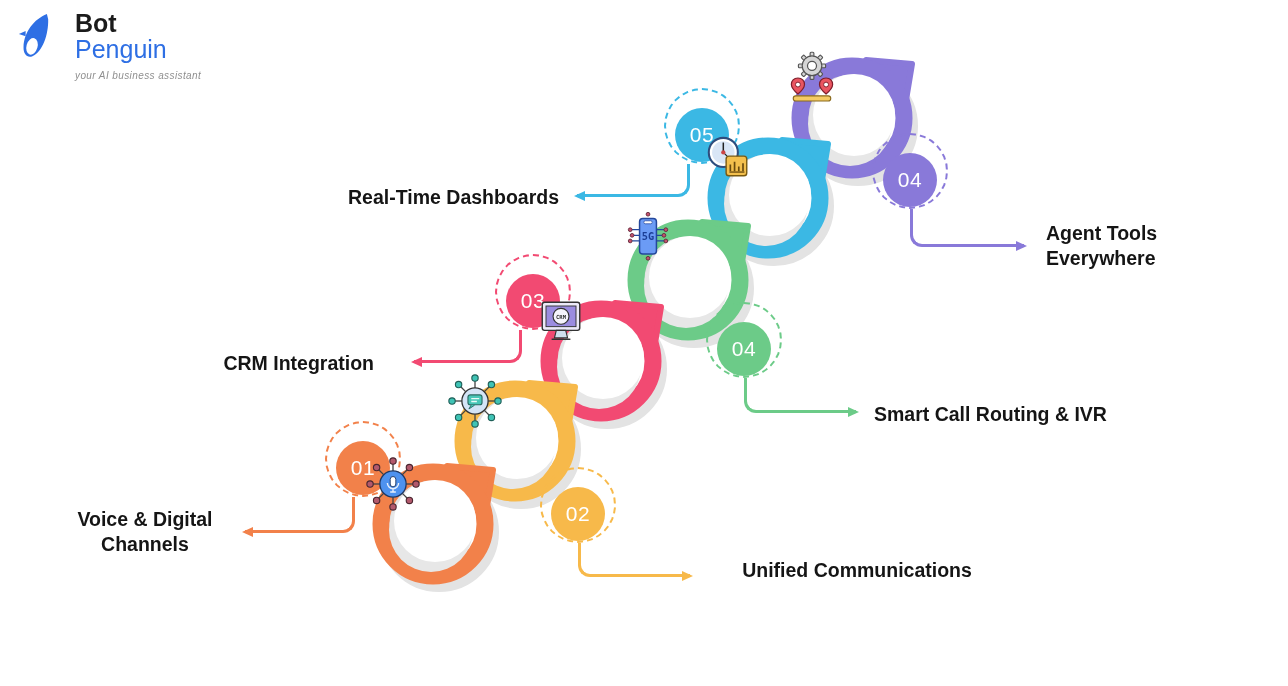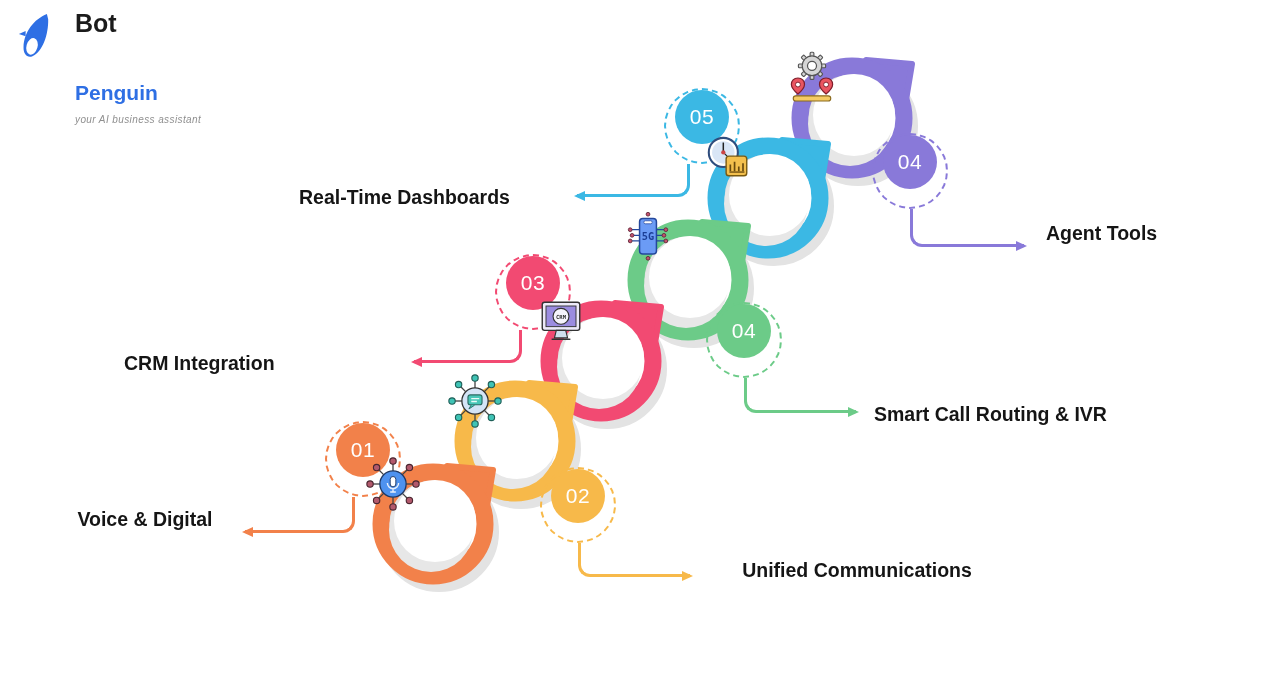--- a/index.html
+++ b/index.html
@@ -2,48 +2,48 @@
 <html><head>
 <meta charset="utf-8">
 <style>
   html,body{margin:0;padding:0;background:#fff;}
   .canvas{position:relative;width:1288px;height:686px;background:#ffffff;overflow:hidden;
           font-family:"Liberation Sans",sans-serif;}
 
   
   .logo{position:absolute;left:18px;top:10px;display:flex;gap:23px;align-items:flex-start;}
   .logo-text .l1{font-size:25px;font-weight:800;color:#1b1b1b;line-height:26px;}
-  .logo-text .l2{font-size:21px;font-weight:700;color:#2e6fe4;line-height:26px;margin-top:44px;}
+  .logo-text .l2{font-size:25px;font-weight:400;color:#2e6fe4;line-height:26px;}
   .logo-text .tag{font-size:10px;font-style:italic;color:#8f8f8f;margin-top:8px;letter-spacing:.4px;}
 
   
   .step{position:absolute;left:0;top:0;}
   .ring-box{position:absolute;width:140px;height:140px;}
   .ring-box svg{position:absolute;left:0;top:0;}
   .icon{position:absolute;left:40px;top:37px;width:60px;height:60px;z-index:3;}
 
   .badge{position:absolute;width:76px;height:76px;border:2px dashed currentColor;border-radius:50%;
-         display:flex;align-items:flex-start;justify-content:center;z-index:1;box-sizing:border-box;}
+         display:flex;align-items:flex-end;justify-content:center;z-index:1;box-sizing:border-box;}
   .badge-inner{width:54px;height:54px;border-radius:50%;background:currentColor;
                display:flex;align-items:center;justify-content:center;}
   .badge-num{color:#fff;font-size:21px;font-weight:400;letter-spacing:.5px;}
 
   .conn{position:absolute;box-sizing:border-box;z-index:0;}
   .conn-left{border-right:3px solid currentColor;border-bottom:3px solid currentColor;border-bottom-right-radius:12px;}
   .conn-right{border-left:3px solid currentColor;border-bottom:3px solid currentColor;border-bottom-left-radius:12px;}
   .arrow{position:absolute;width:0;height:0;}
   .arrow-left{left:-3px;bottom:-7px;border-top:5.5px solid transparent;border-bottom:5.5px solid transparent;
               border-right:11px solid currentColor;}
   .arrow-right{right:-3px;bottom:-7px;border-top:5.5px solid transparent;border-bottom:5.5px solid transparent;
                border-left:11px solid currentColor;}
 
   
   .lbl{position:absolute;font-weight:700;font-size:19.5px;line-height:25px;color:#151515;z-index:20;}
   .lbl-center{text-align:center;}
-  .lbl-right{text-align:left;}
+  .lbl-right{text-align:right;}
   .lbl-left{text-align:left;}
 
   
   #step-01{z-index:16;} #step-02{z-index:15;} #step-03{z-index:14;}
   #step-04{z-index:13;} #step-05{z-index:12;} #step-06{z-index:11;}
 </style>
 </head>
 <body>
 
 <div class="canvas">
@@ -280,30 +280,32 @@
         <circle cx="32" cy="32" r="14" fill="#4e92ef" stroke="#1f3a66" stroke-width="1.4"></circle>
         <rect x="29" y="24" width="6" height="11" rx="3" fill="#ffffff" stroke="#1f3a66" stroke-width="1"></rect>
         <path d="M26 31 a6 6 0 0 0 12 0" fill="none" stroke="#e8f0fb" stroke-width="1.5"></path>
         <path d="M32 37.5 v2.5 M29 40.5 h6" stroke="#e8f0fb" stroke-width="1.5"></path>
       </svg>
     </div>
   </div>
 
   <div class="lbl lbl-center" style="left:15px;top:507px;width:260px;">
     <div>Voice &amp; Digital</div>
+    <div>Channels</div>
   </div>
   <div class="lbl lbl-center" style="left:696px;top:558px;width:322px;">
     <div>Unified Communications</div>
   </div>
   <div class="lbl lbl-right" style="left:124px;top:351px;width:250px;">
     <div>CRM Integration</div>
   </div>
   <div class="lbl lbl-left" style="left:874px;top:402px;width:300px;">
     <div>Smart Call Routing &amp; IVR</div>
   </div>
   <div class="lbl lbl-right" style="left:299px;top:185px;width:260px;">
     <div>Real-Time Dashboards</div>
   </div>
   <div class="lbl lbl-left" style="left:1046px;top:221px;width:210px;">
     <div>Agent Tools</div>
+    <div>Everywhere</div>
   </div>
 
 </div>
 
 </body></html>

